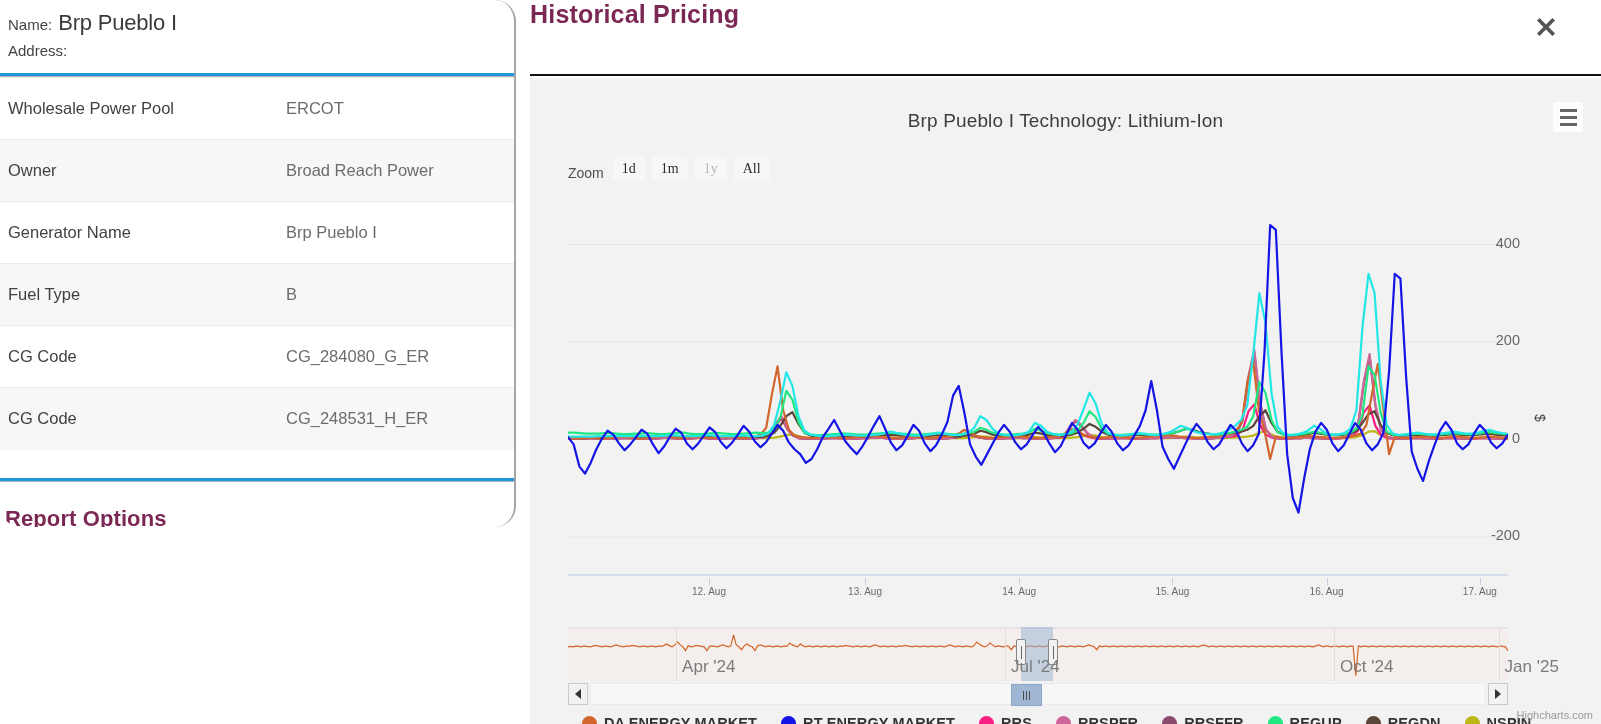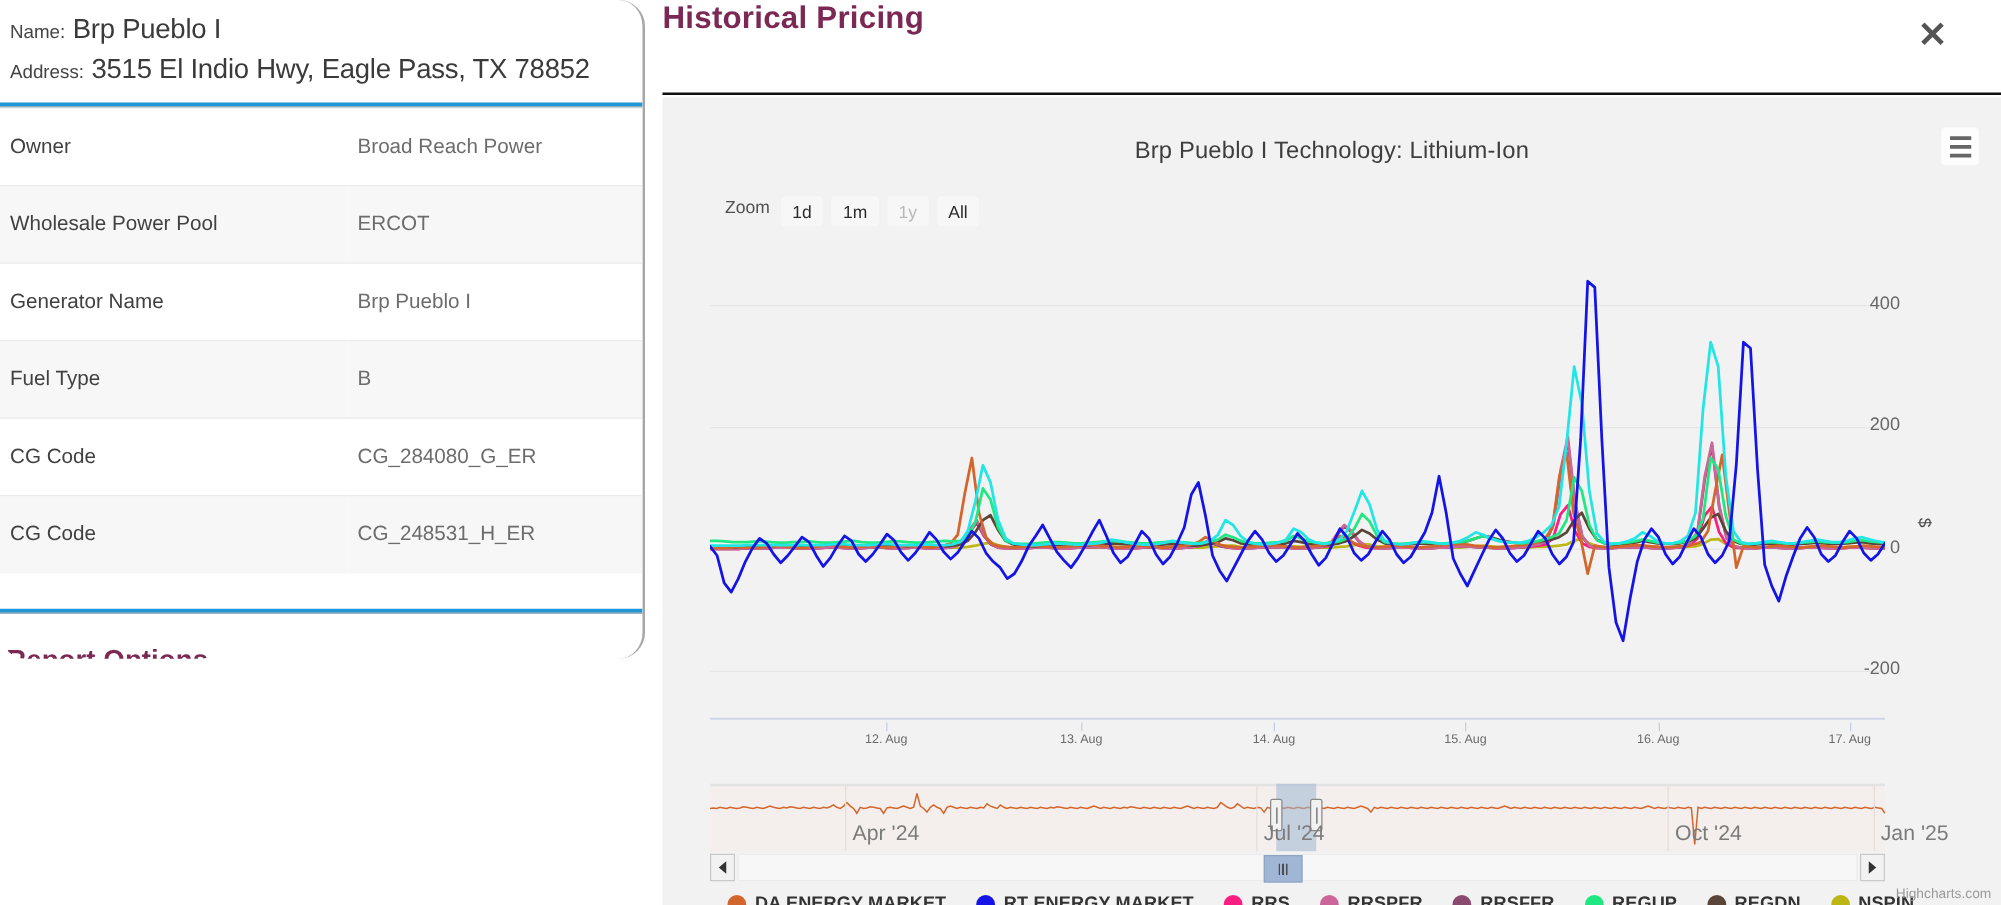--- a/index.html
+++ b/index.html
@@ -91,29 +91,29 @@
   .burger {
     position: absolute; right: 18px; top: 24px;
     width: 30px; height: 30px; background: #fdfdfd;
     border-radius: 3px; cursor: pointer;
     display: flex; flex-direction: column; justify-content: center;
     align-items: center; gap: 4px;
   }
   .burger span { display: block; width: 17px; height: 3px; background: #666; }
 
   .zoom-row {
-    position: absolute; left: 50px; top: 79px;
-    display: flex; align-items: flex-start; gap: 7px;
+    position: absolute; left: 38px; top: 79px;
+    display: flex; align-items: flex-end; gap: 7px;
   }
   .zoom-label { font-size: 14px; color: #4f4f4f; margin-right: 2px; }
   .zoom-btn {
     font-size: 14px; color: #2b2b2b;
     background: #f7f7f7; border: none; border-radius: 3px;
     padding: 5px 9px; cursor: pointer; line-height: 1;
-    font-family: Liberation Sans, sans-serif;
+    font-family: Liberation Serif, serif;
   }
   .zoom-btn.disabled { color: #b9b9b9; cursor: default; }
 
   
   .plot-wrap {
     position: absolute; left: 38px; top: 108px;
     width: 940px; height: 390px;
   }
   .plot-wrap svg { display: block; }
   .yaxis-labels {
@@ -230,35 +230,34 @@
 
   <aside class="left-panel">
 
     <div class="info-head">
       <div class="info-line">
         <span class="info-label">Name:</span>
         <span class="info-value">Brp Pueblo I</span>
       </div>
       <div class="info-line">
         <span class="info-label">Address:</span>
-        <span class="info-value">3515 El Indio Hwy, Eagle Pass, TX 78852</span>
       </div>
     </div>
 
     <div class="blue-rule"></div>
 
     <table class="attr-table">
       <tbody id="attr-body">
           <tr>
+            <td class="k">Wholesale Power Pool</td>
+            <td class="v">ERCOT</td>
+          </tr>
+          <tr>
             <td class="k">Owner</td>
             <td class="v">Broad Reach Power</td>
-          </tr>
-          <tr>
-            <td class="k">Wholesale Power Pool</td>
-            <td class="v">ERCOT</td>
           </tr>
           <tr>
             <td class="k">Generator Name</td>
             <td class="v">Brp Pueblo I</td>
           </tr>
           <tr>
             <td class="k">Fuel Type</td>
             <td class="v">B</td>
           </tr>
           <tr>

